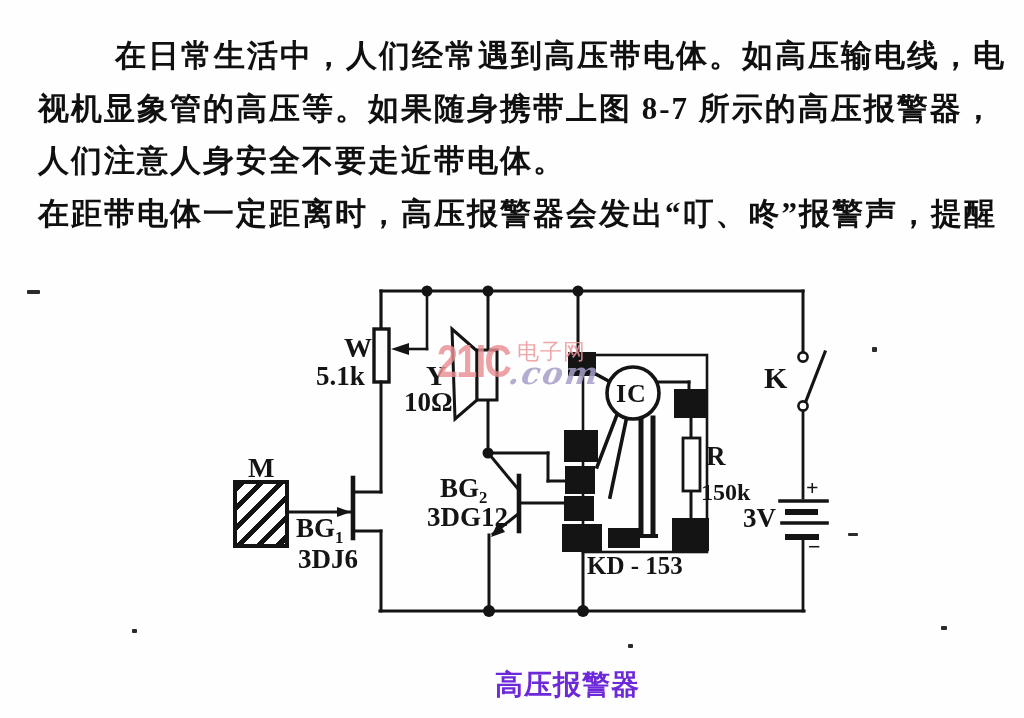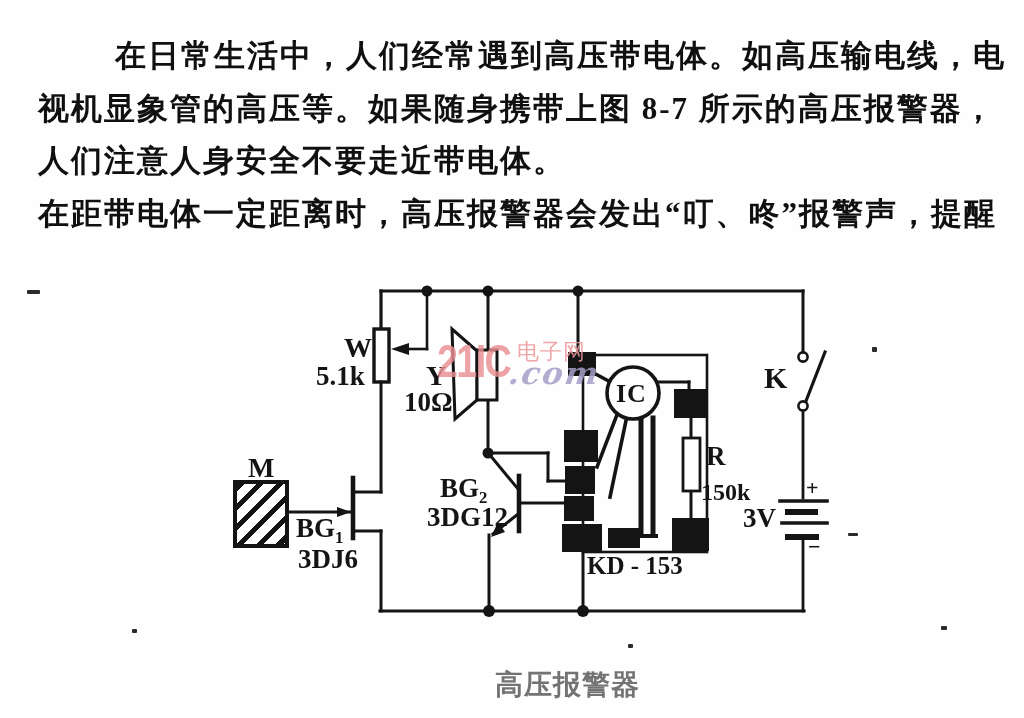--- a/index.html
+++ b/index.html
@@ -42,21 +42,21 @@
     font-family:"Liberation Sans","DejaVu Sans",sans-serif;
   }
   .wm .script {
     position:absolute; left:72px; top:21px; font-size:31px; font-style:italic; font-weight:700;
     color:rgba(166,156,200,0.85); letter-spacing:2px;
     font-family:"DejaVu Serif","Liberation Serif",serif; transform:skewX(-8deg);
   }
   
   .caption {
     position:absolute; left:495px; top:666px; font-size:28px; font-weight:600;
-    letter-spacing:1px; color:#737373;
+    letter-spacing:1px; color:#6d28d9;
   }
   svg.circuit { position:absolute; left:0; top:0; z-index:2; }
   .labels { position:absolute; left:0; top:0; width:100%; height:100%; z-index:4; }
   .speck { position:absolute; background:#2b2b2b; border-radius:1px; }
 </style>
 </head>
 <body>
 
 <div class="page">
 

